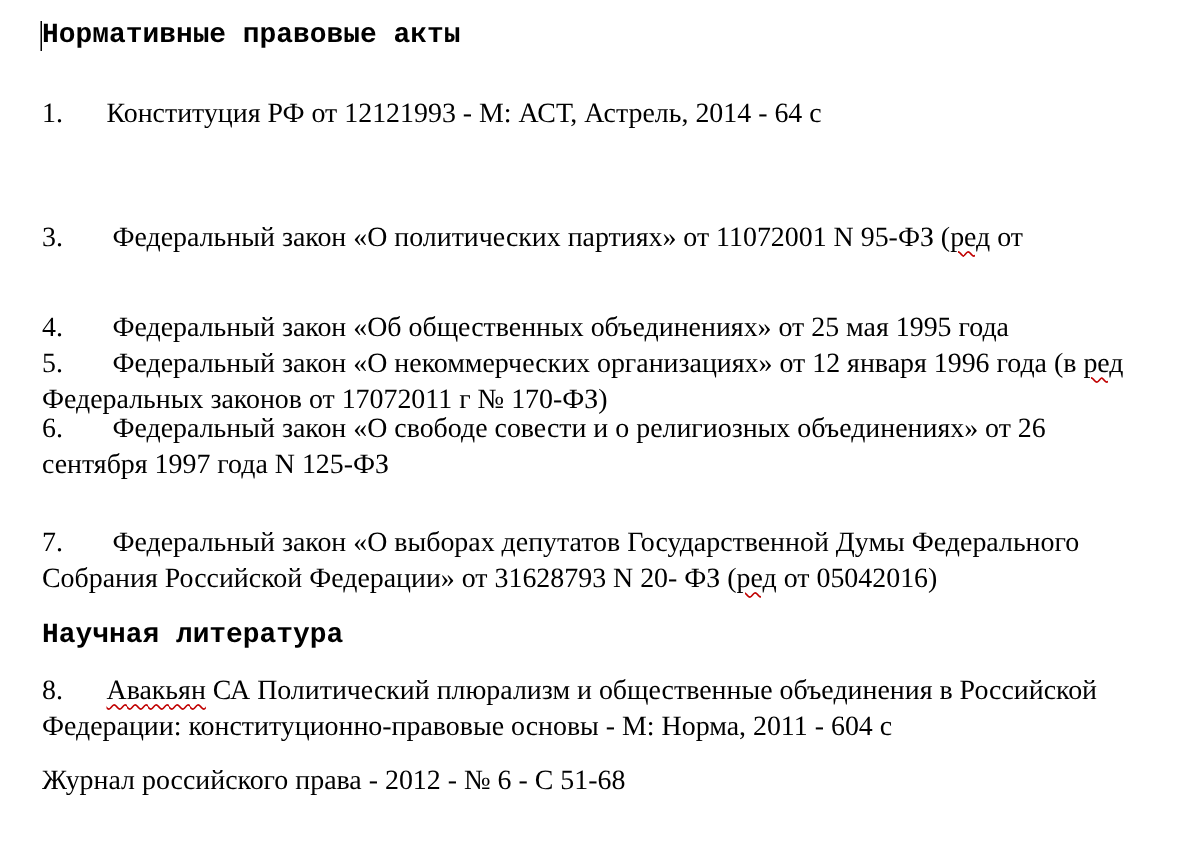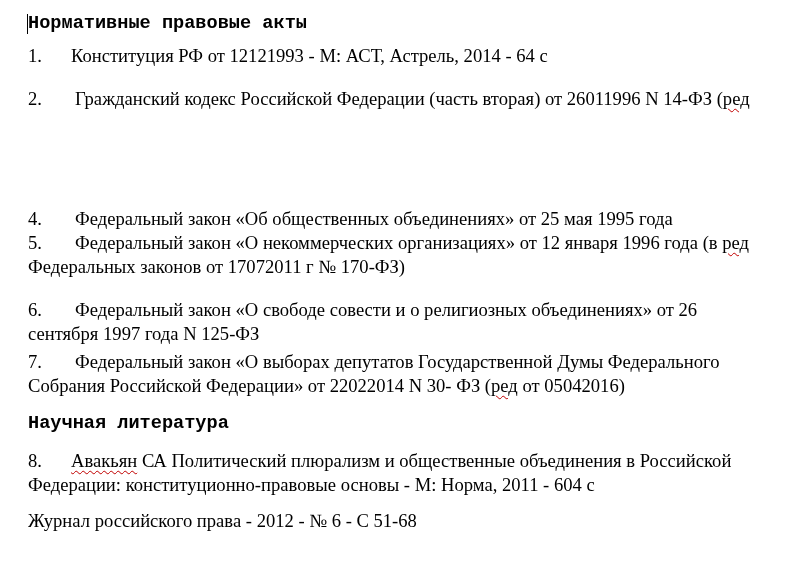--- a/index.html
+++ b/index.html
@@ -18,48 +18,48 @@
 </style>
 </head>
 <body>
 
 <div class="caret"></div>
 
 <div class="page">
 
   <div class="heading" style="top:12px">Нормативные правовые акты</div>
 
-  <div class="item" style="top:44px">
+  <div class="item" style="top:64px">
     <span class="line"><span class="num" style="width:43px">1.</span><span>Конституция РФ от 12121993 - М: АСТ, Астрель, 2014 - 64 с</span></span>
   </div>
 
   <div class="item" style="top:87px">
-    <span class="line"><span class="num">2.</span><span>Гражданский кодекс Российской Федерации (часть вторая) от 26011996 N 14-ФЗ (</span><span class="spell">ред</span></span>
   </div>
 
   <div class="item" style="top:147px">
+    <span class="line"><span class="num">3.</span><span>Федеральный закон «О политических партиях» от 11072001 N 95-ФЗ (</span><span class="spell">ред</span><span> от</span></span>
   </div>
 
   <div class="item" style="top:207px">
     <span class="line"><span class="num">4.</span><span>Федеральный закон «Об общественных объединениях» от 25 мая 1995 года</span></span>
   </div>
 
   <div class="item" style="top:231px">
     <span class="line"><span class="num">5.</span><span>Федеральный закон «О некоммерческих организациях» от 12 января 1996 года (в </span><span class="spell">ред</span></span>
     <span class="line">Федеральных законов от 17072011 г № 170-ФЗ)</span>
   </div>
 
-  <div class="item" style="top:298px">
+  <div class="item" style="top:274px">
     <span class="line"><span class="num">6.</span><span>Федеральный закон «О свободе совести и о религиозных объединениях» от 26</span></span>
     <span class="line">сентября 1997 года N 125-ФЗ</span>
   </div>
 
   <div class="item" style="top:350px">
     <span class="line"><span class="num">7.</span><span>Федеральный закон «О выборах депутатов Государственной Думы Федерального</span></span>
-    <span class="line"><span>Собрания Российской Федерации» от 22022014 N 30- ФЗ (</span><span class="spell">ред</span><span> от 05042016)</span></span>
+    <span class="line"><span>Собрания Российской Федерации» от 31628793 N 20- ФЗ (</span><span class="spell">ред</span><span> от 05042016)</span></span>
   </div>
 
   <div class="heading" style="top:412px">Научная литература</div>
 
   <div class="item" style="top:449px">
     <span class="line"><span class="num" style="width:43px">8.</span><span class="spell">Авакьян</span><span> СА Политический плюрализм и общественные объединения в Российской</span></span>
     <span class="line">Федерации: конституционно-правовые основы - М: Норма, 2011 - 604 с</span>
   </div>
 
   <div class="item" style="top:509px">

